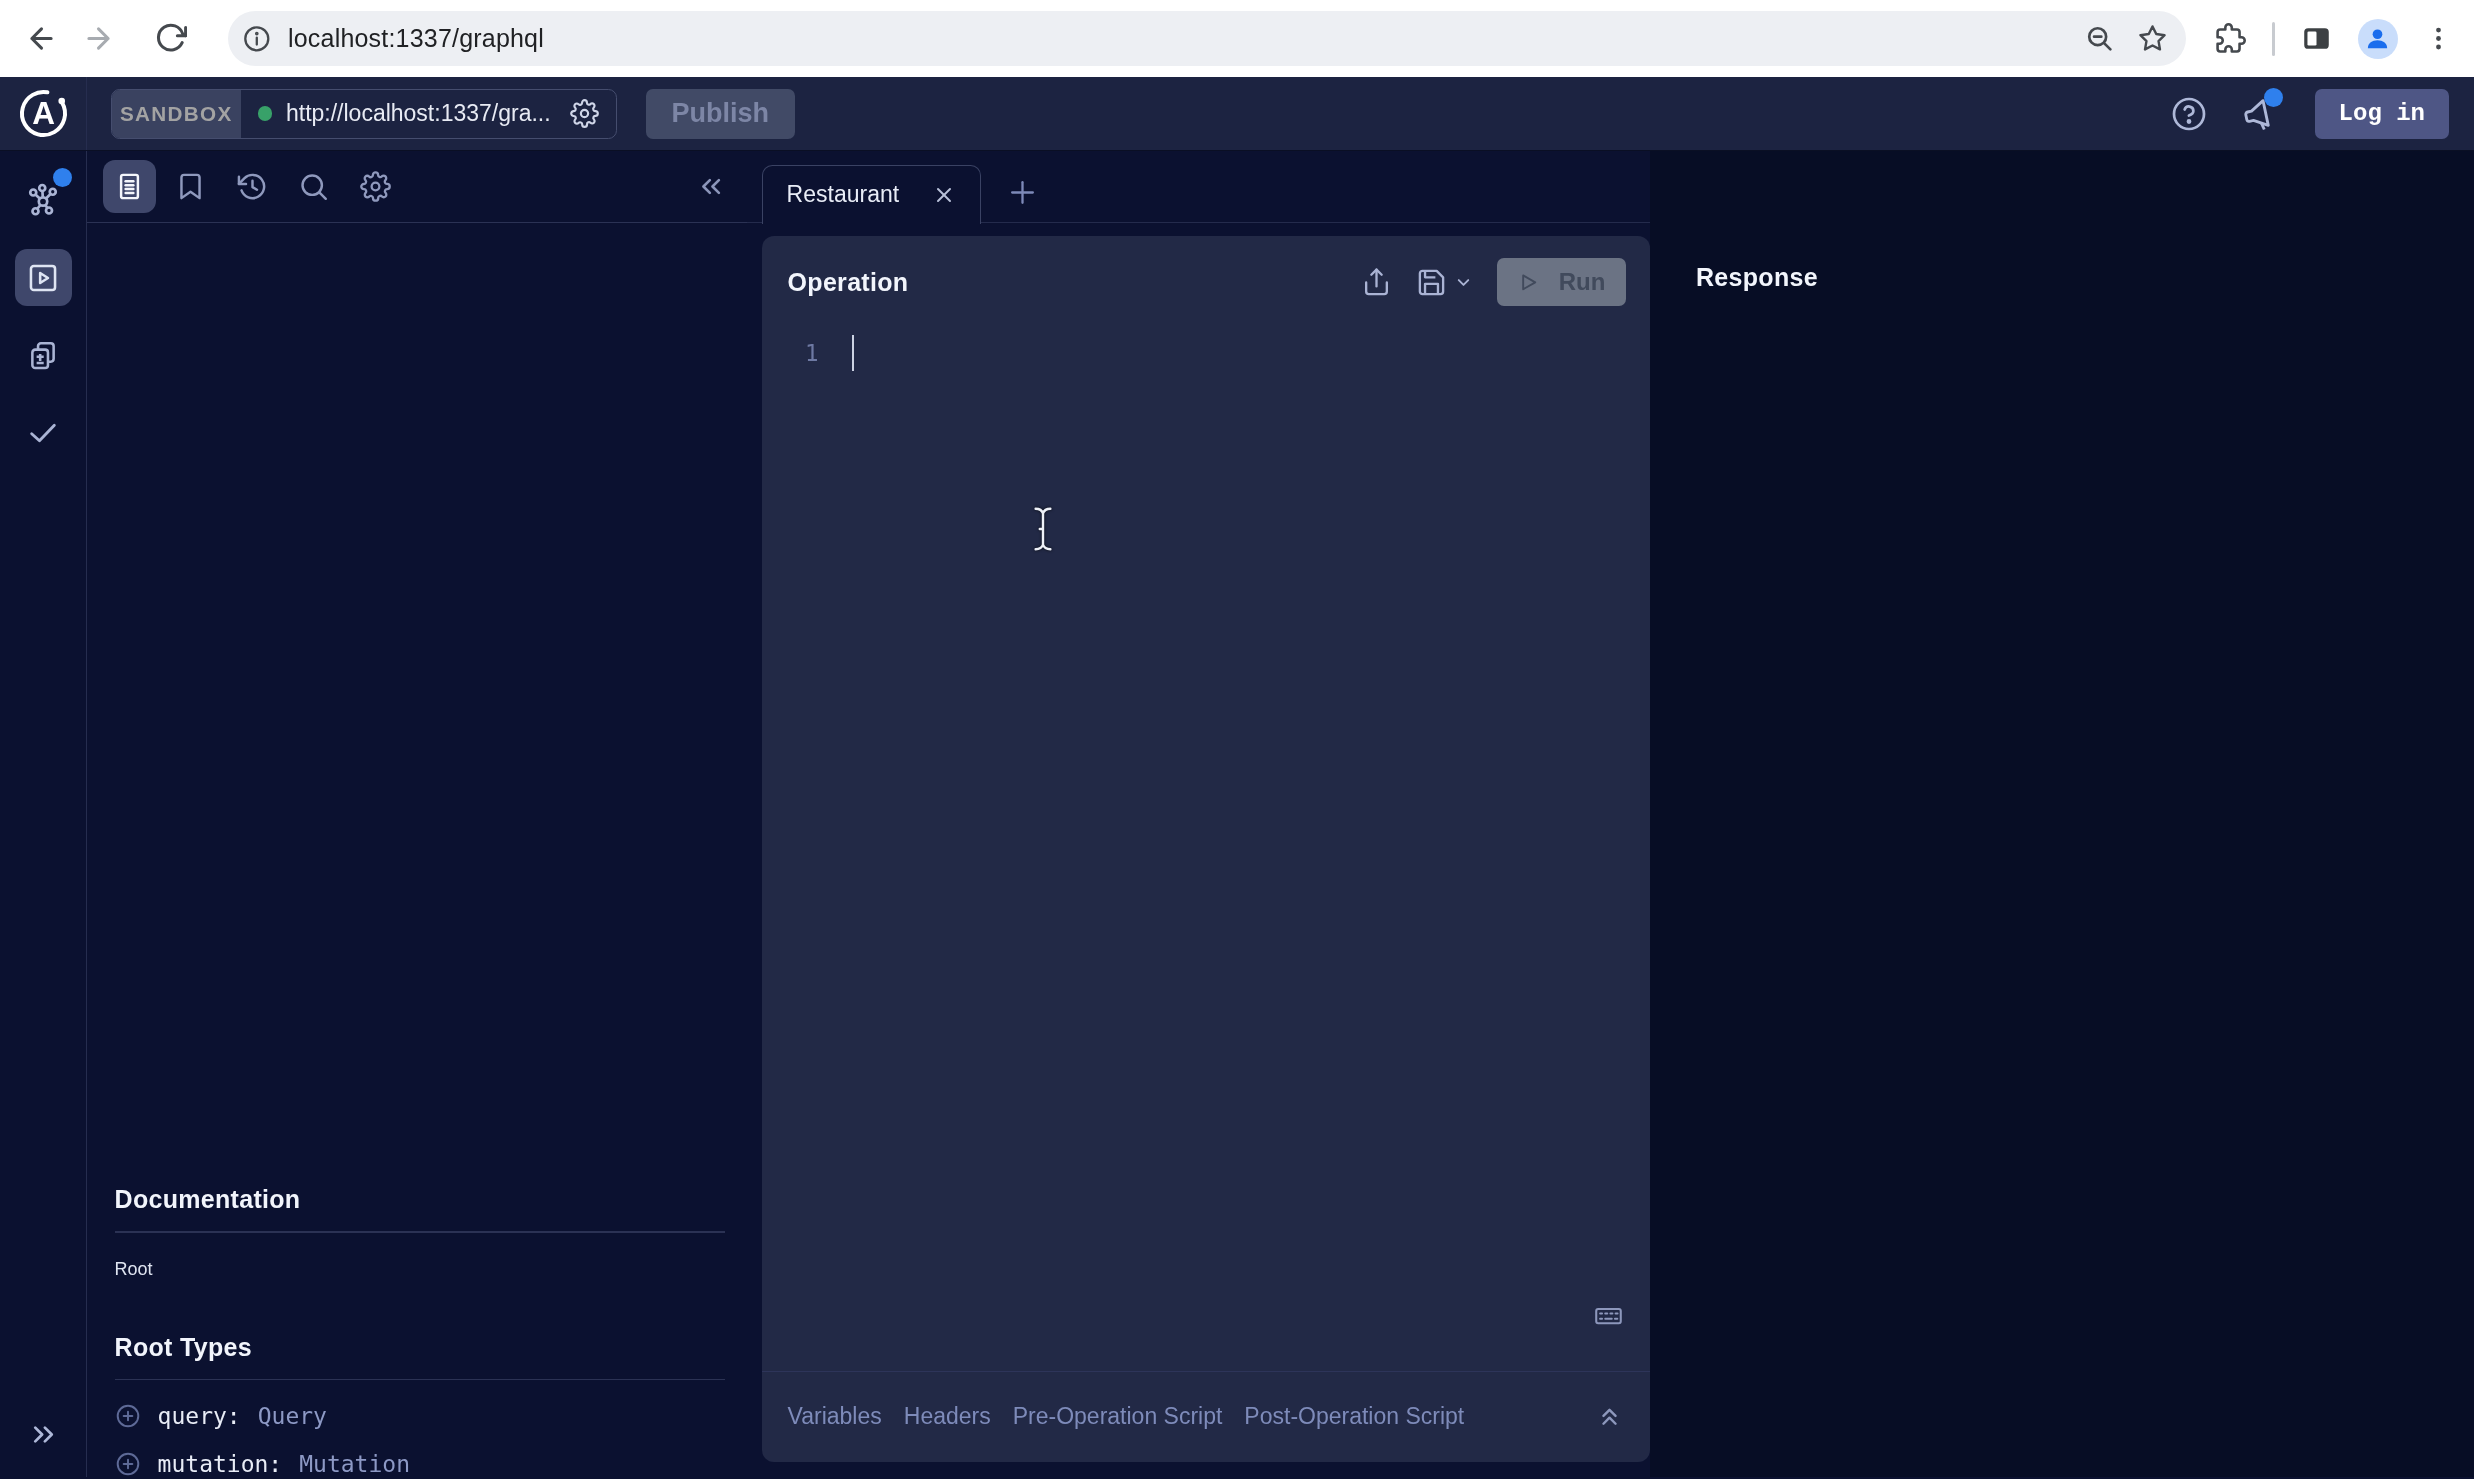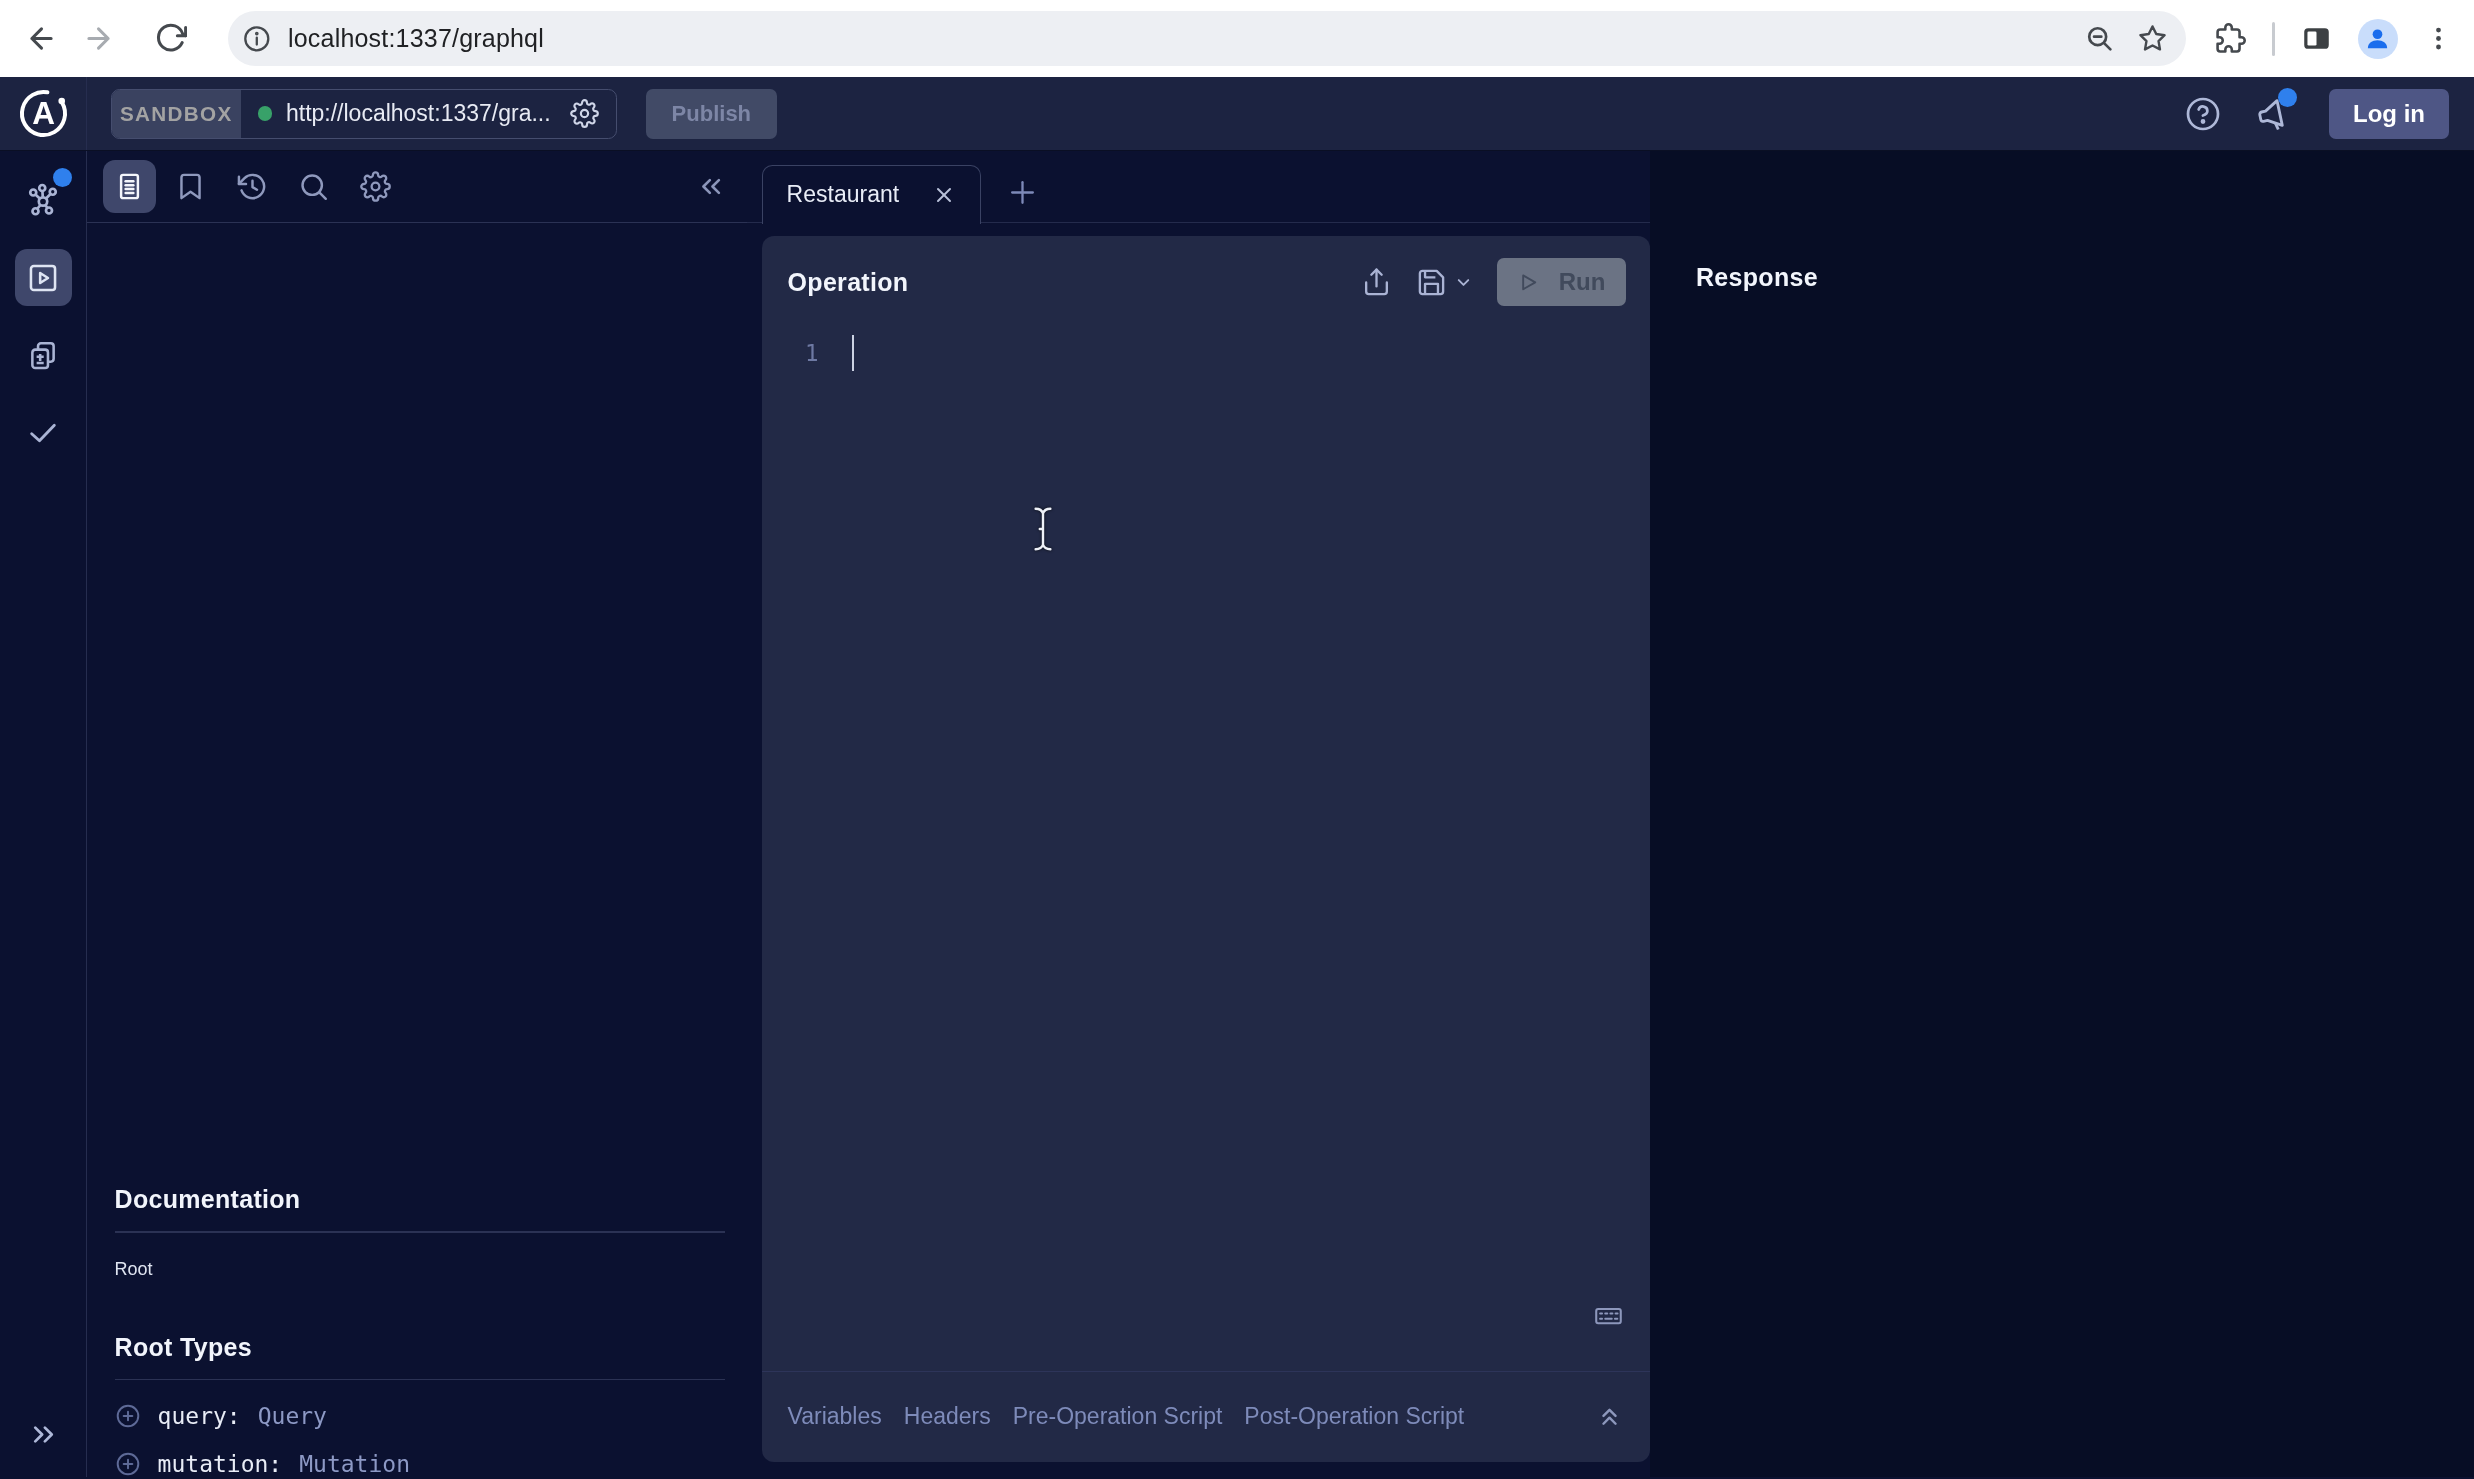--- a/index.html
+++ b/index.html
@@ -29,22 +29,22 @@
   
   .apollo-bar{height:74px;background:var(--bar-bg);display:flex;align-items:center;border-bottom:1.7px solid #0a0f24;}
   .logo-cell{width:87px;align-self:stretch;display:flex;align-items:center;justify-content:center;border-right:1.7px solid var(--line);}
   .endpoint{display:flex;align-items:stretch;height:50px;border:1.7px solid #454d6e;border-radius:8.6px;overflow:hidden;margin-left:24px;}
   .sandbox{background:#3a4260;color:#a3a3a3;font-size:20.7px;font-weight:700;letter-spacing:1.3px;display:flex;align-items:center;padding:0 8px;}
   .ep-url{display:flex;align-items:center;gap:13.8px;padding:0 17px;}
   .dot{width:14.6px;height:14.6px;border-radius:50%;background:var(--green);}
   .ep-url .u{font-size:23px;color:#e8ebf4;}
   .ep-url .gear{color:#cfd5e8;margin-left:5.2px;}
   .btn{border-radius:6.9px;display:flex;align-items:center;justify-content:center;font-weight:600;}
-  .publish{height:50px;padding:0 26px;margin-left:29px;background:#414a66;color:#7d86a6;font-size:22px;}
-  .bar-right{display:flex;align-items:center;gap:35px;margin-right:26px;color:#aeb8d8;}
+  .publish{height:50px;padding:0 26px;margin-left:29px;background:#414a66;color:#7d86a6;font-size:27px;}
+  .bar-right{display:flex;align-items:center;gap:35px;margin-right:26px;color:#aeb8d8;font-family:Liberation Mono, monospace;}
   .mega{position:relative;}
   .mega .ndot{position:absolute;top:-6.9px;right:-3.4px;width:19px;height:19px;border-radius:50%;background:var(--blue);}
   .login{height:50px;padding:0 24px;background:#4e5685;color:#fff;font-size:24px;}
 
   
   .main{display:flex;height:1326px;background:var(--page-bg);}
 
   .rail{width:87px;border-right:1.7px solid var(--line);display:flex;flex-direction:column;align-items:center;padding-top:20.7px;gap:20.7px;}
   .rail-btn{width:57px;height:57px;border-radius:12px;display:flex;align-items:center;justify-content:center;color:#aab4d4;position:relative;}
   .rail-btn.active{background:var(--tile);color:#dfe5f3;}

